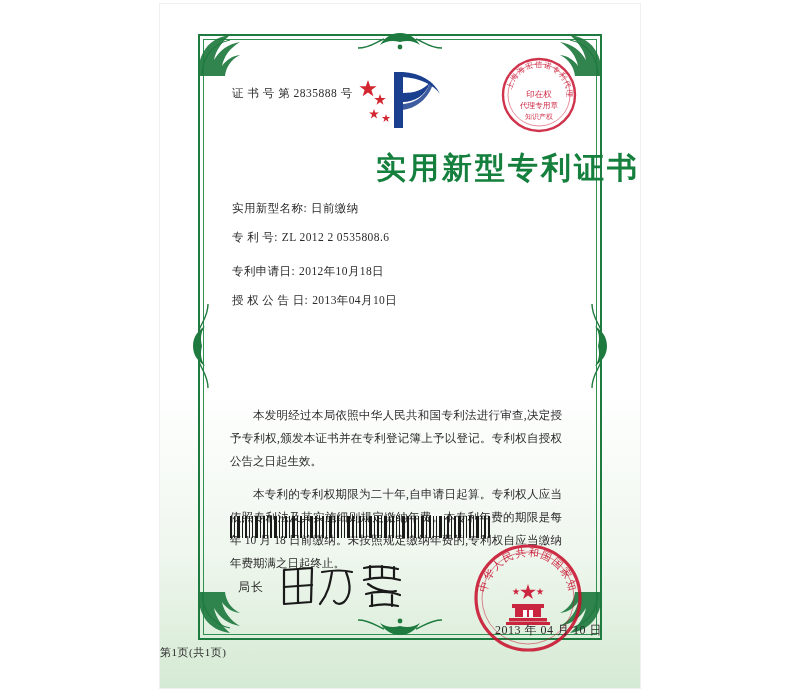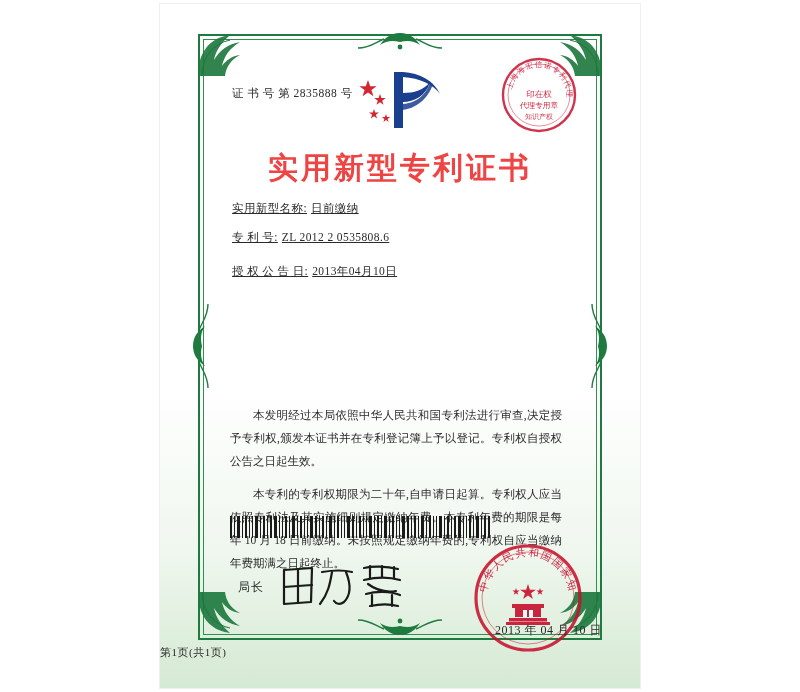--- a/index.html
+++ b/index.html
@@ -96,44 +96,43 @@
     top: 52px;
     width: 78px;
     height: 78px;
   }
 
   
   #cert-title {
     position: absolute;
     left: 0; right: 0;
     top: 144px;
-    text-align: center;
+    text-align: right;
     font-size: 30px;
     font-weight: bold;
     letter-spacing: 3px;
-    color: #ef4444;
+    color: #15803d;
     font-family: "Liberation Serif", "DejaVu Serif", serif;
   }
 
   
   #fields {
     position: absolute;
     left: 72px;
     top: 198px;
     width: 340px;
     font-size: 11.5px;
     line-height: 1.1;
     color: #2b2b2b;
   }
   .field-row {
     display: flex;
     align-items: center;
     margin-bottom: 16px;
     white-space: nowrap;
-    text-decoration: underline;
   }
   .field-label {
     flex: 0 0 auto;
     letter-spacing: 0.4px;
   }
   .field-value {
     margin-left: 4px;
     letter-spacing: 0.4px;
   }
   .field-gap { margin-bottom: 22px; }
@@ -282,20 +281,24 @@
   <div id="cert-title">实用新型专利证书</div>
 
   <div id="fields">
     <div class="field-row">
       <span class="field-label">实用新型名称:</span>
       <span class="field-value">日前缴纳</span>
     </div>
     <div class="field-row field-gap">
       <span class="field-label">专 利 号:</span>
       <span class="field-value">ZL 2012 2 0535808.6</span>
+    </div>
+    <div class="field-row">
+      <span class="field-label">专利申请日:</span>
+      <span class="field-value">2012年10月18日</span>
     </div>
     <div class="field-row">
       <span class="field-label">授 权 公 告 日:</span>
       <span class="field-value">2013年04月10日</span>
     </div>
   </div>
 
   <div id="body-text">
     <p>本发明经过本局依照中华人民共和国专利法进行审查,决定授予专利权,颁发本证书并在专利登记簿上予以登记。专利权自授权公告之日起生效。</p>
     <p>本专利的专利权期限为二十年,自申请日起算。专利权人应当依照专利法及其实施细则规定缴纳年费。本专利年费的期限是每年 10 月 18 日前缴纳。未按照规定缴纳年费的,专利权自应当缴纳年费期满之日起终止。</p>

